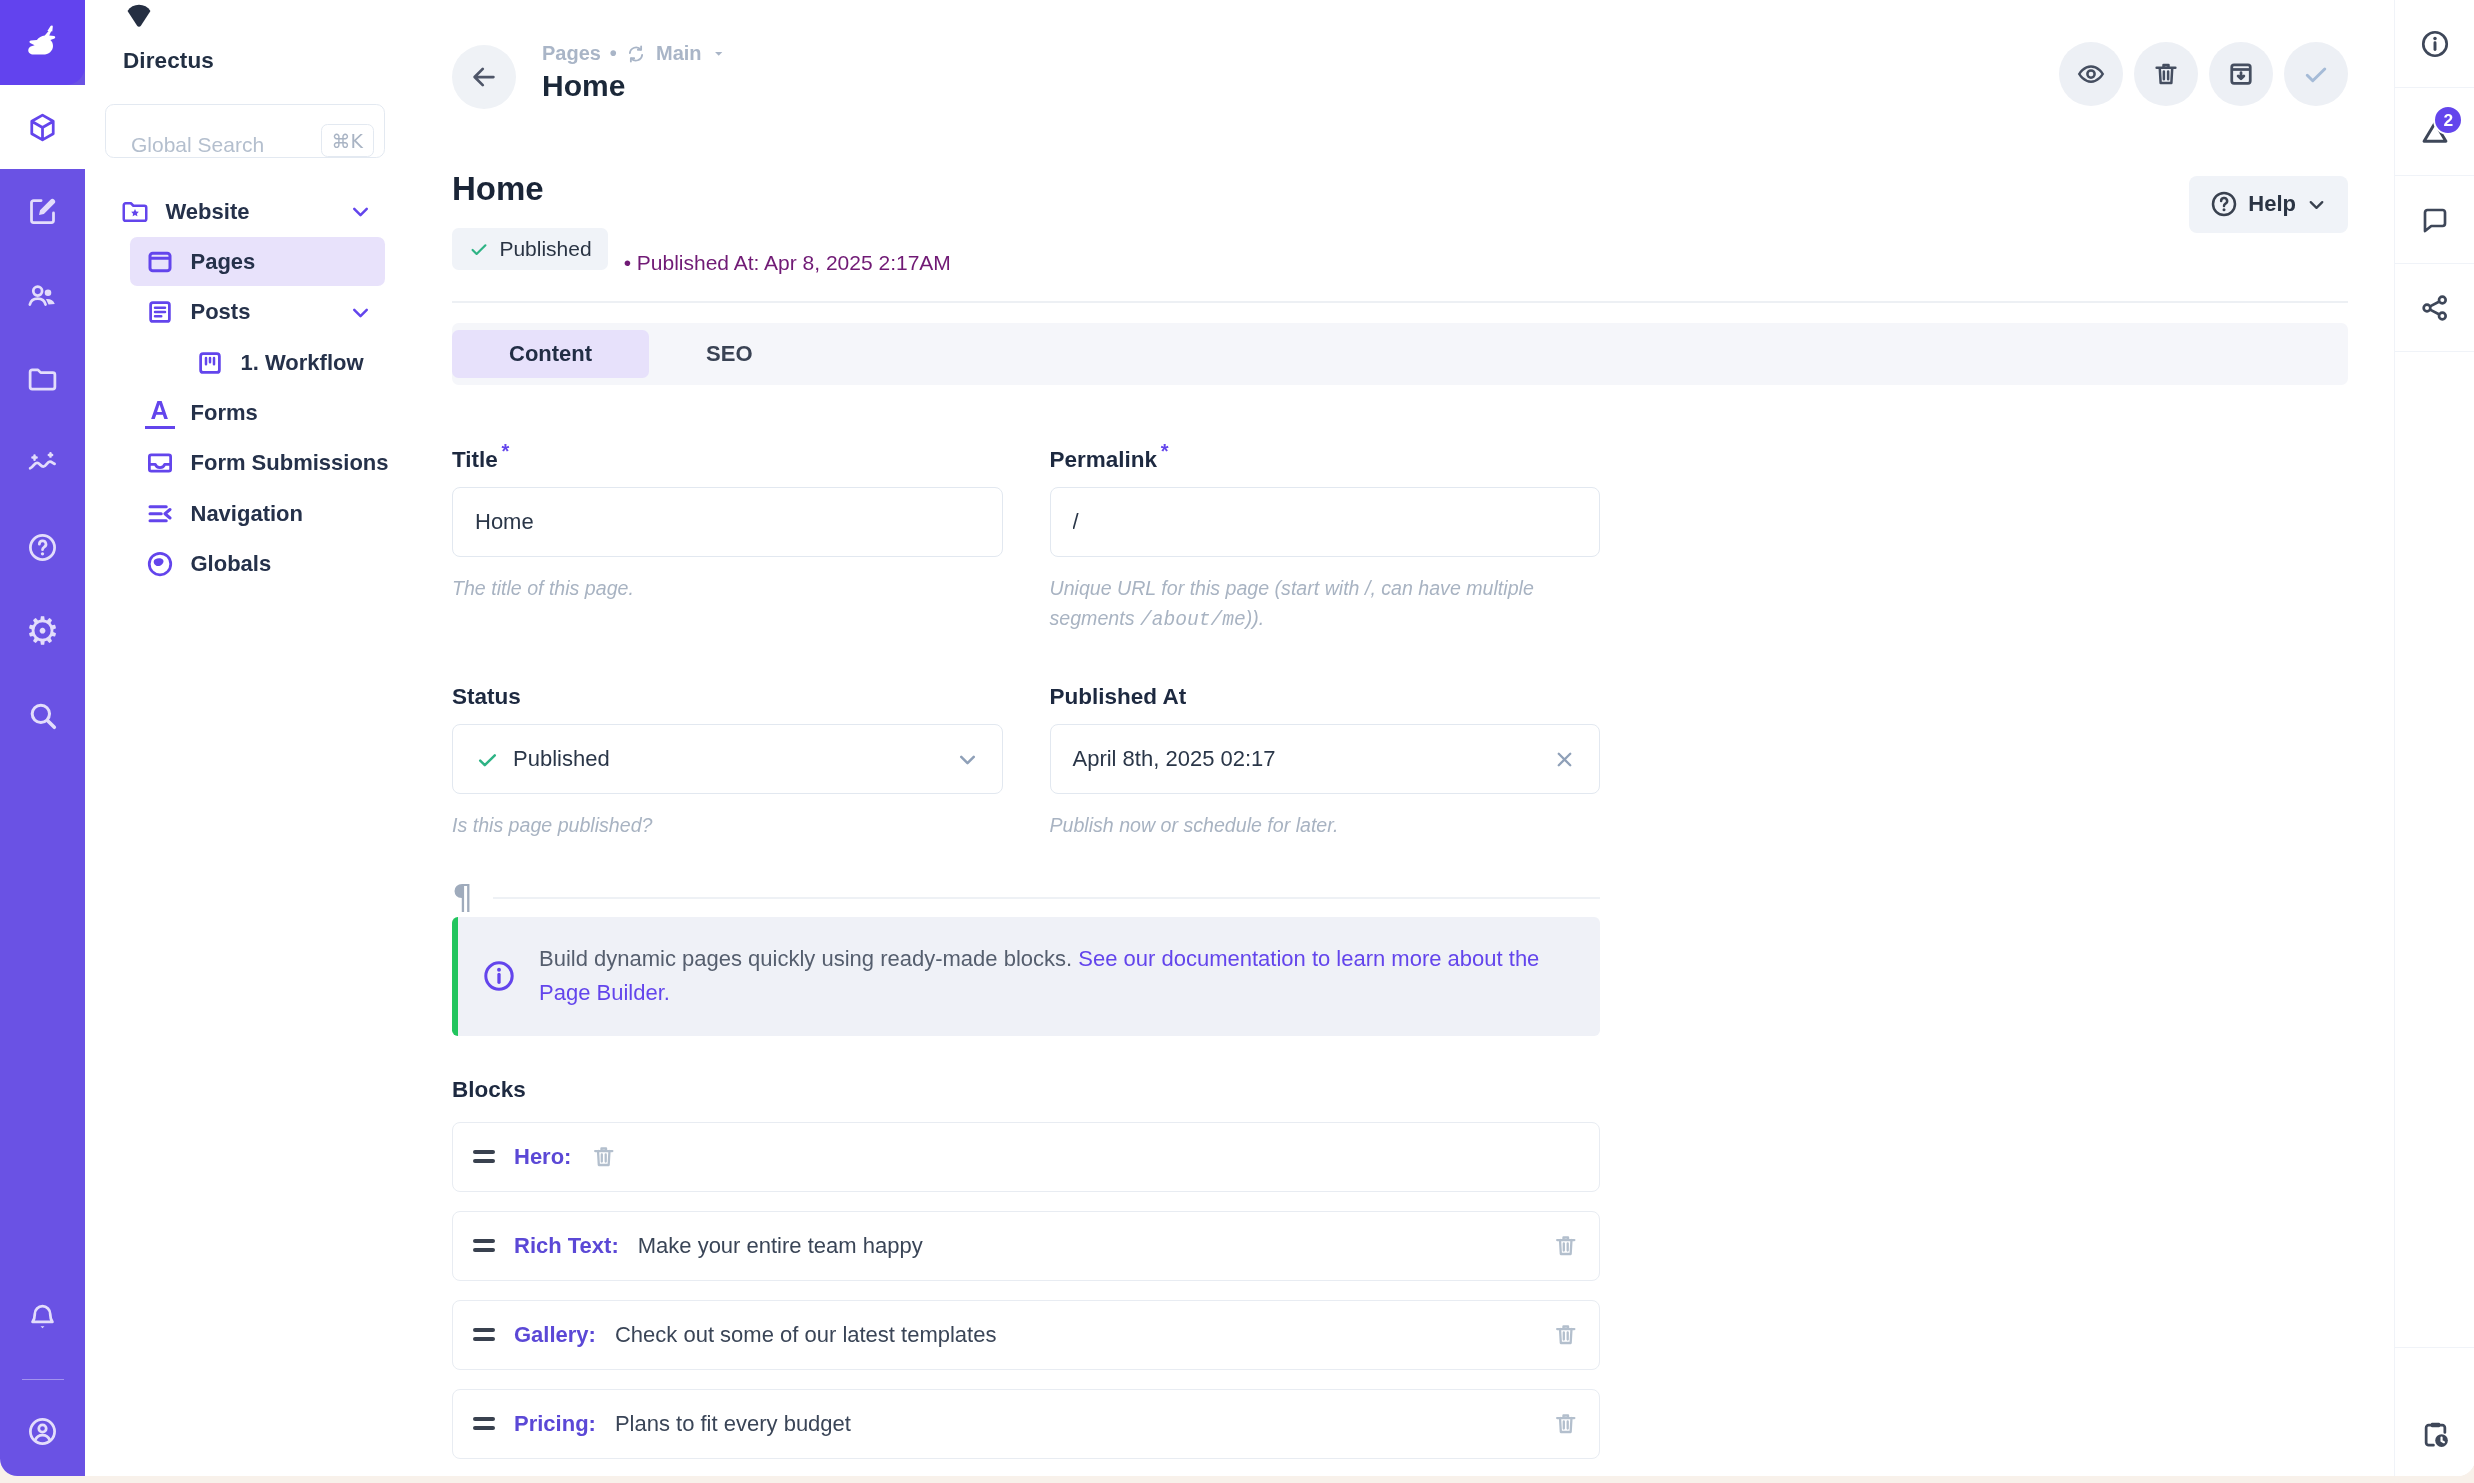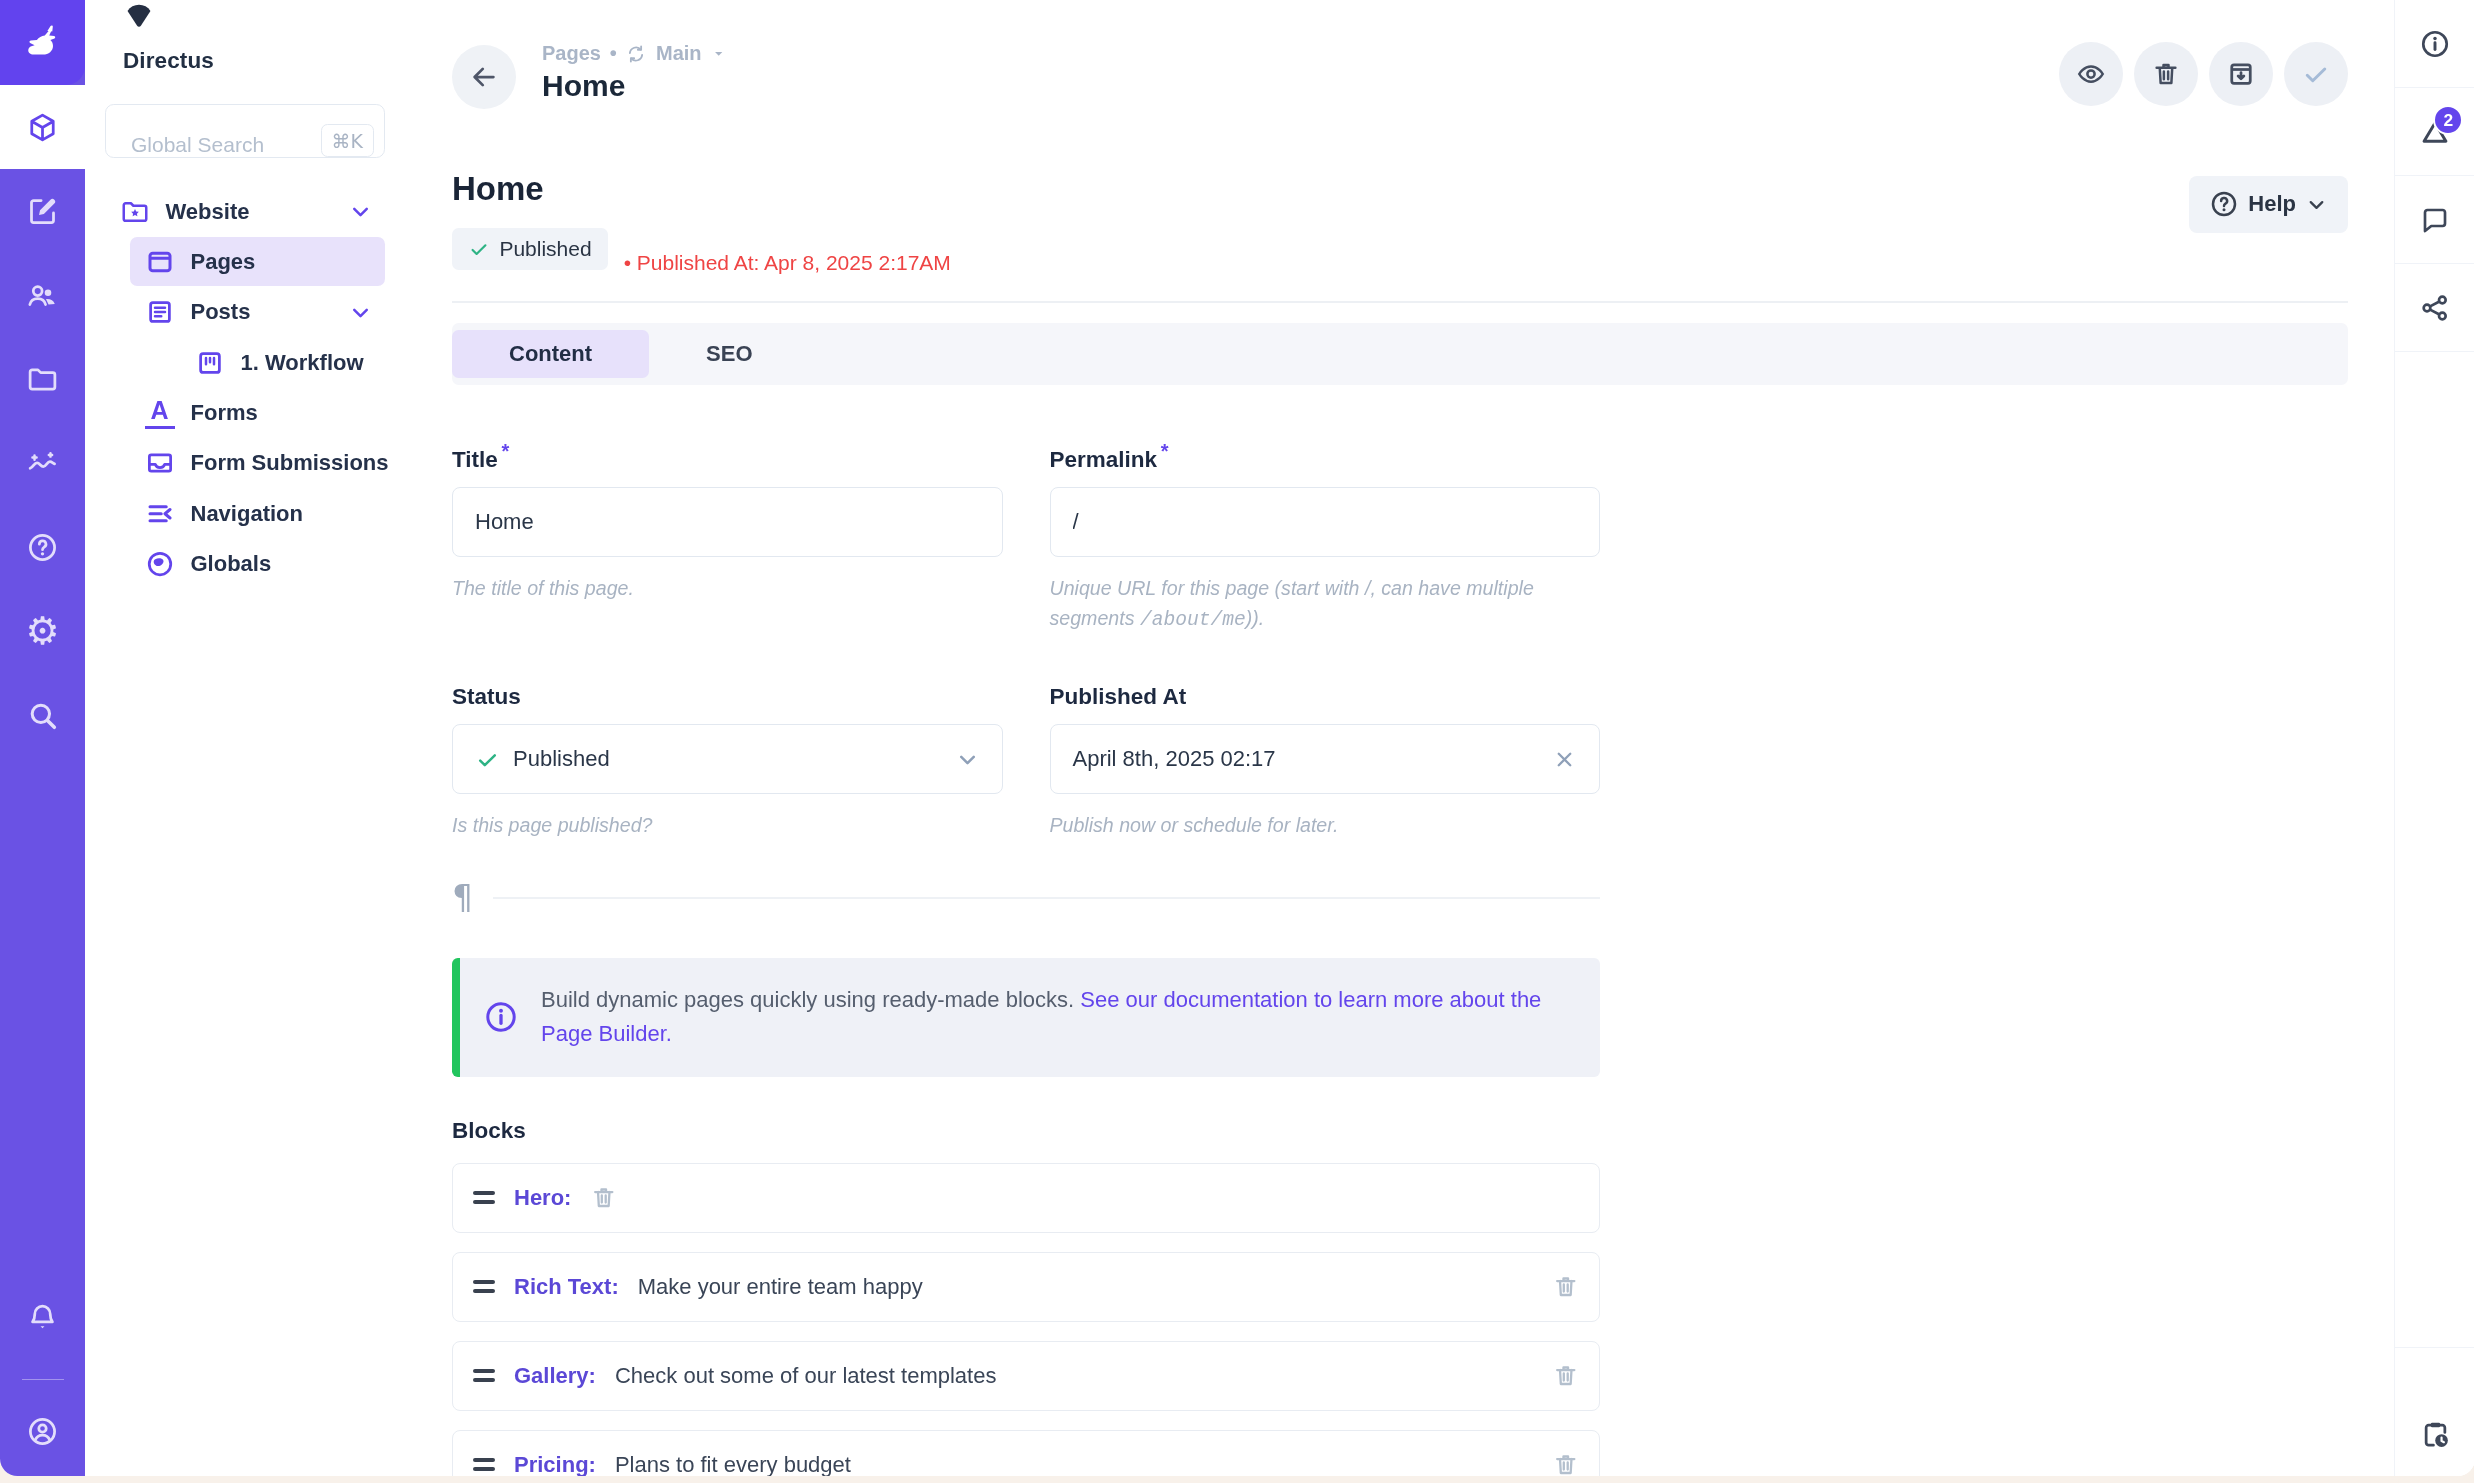--- a/index.html
+++ b/index.html
@@ -92,21 +92,21 @@
   .action-circle.muted { color: #A5BBD7; }
 
   .page-head { margin-top: 61px; display: flex; align-items: flex-start; justify-content: space-between; }
   .page-head h1 { font-size: 33px; font-weight: 700; color: #1A2537; }
   .meta-row { display: flex; align-items: center; margin-top: 14.5px; }
   .chip {
     height: 42px; background: #F0F3F8; border-radius: 6.5px; display: flex; align-items: center;
     gap: 9.4px; padding: 0 16px; font-size: 21px; color: #2A3444; font-weight: 500;
   }
   .chip svg { width: 22px; height: 22px; color: #2EB385; }
-  .meta-text { margin-left: 16px; font-size: 21px; color: #ef4444; margin-top: 29px; }
+  .meta-text { margin-left: 16px; font-size: 21px; color: #701a75; margin-top: 29px; }
   .help-btn {
     height: 57px; background: #F0F3F8; border-radius: 8px; display: flex; align-items: center;
     gap: 9px; padding: 0 20px; cursor: pointer; margin-top: 5.8px;
   }
   .help-btn svg.q { width: 30px; height: 30px; color: #39414F; }
   .help-btn .hlabel { font-size: 22px; font-weight: 700; color: #2A3444; }
   .help-btn svg.chev { width: 23px; height: 23px; color: #39414F; }
 
   .head-divider { height: 1.4px; background: #EDF0F4; margin-top: 26px; }
 
@@ -138,21 +138,21 @@
   .f-input svg.lead { width: 25px; height: 25px; color: #2EB385; flex: 0 0 auto; }
   .f-input svg.trail { width: 25px; height: 25px; color: #8FA0B8; flex: 0 0 auto; cursor: pointer; }
   .f-note { margin-top: 16px; font-size: 19.6px; font-style: italic; color: #A8B3C2; line-height: 1.55; max-width: 522px; }
   .f-note .mono { font-family: "Liberation Mono", "DejaVu Sans Mono", monospace; font-style: italic; }
 
   .pilcrow-row { margin-top: 38px; display: flex; align-items: center; width: 1148px; }
   .pilcrow { font-size: 33px; color: #9FABBC; font-family: "DejaVu Sans", sans-serif; }
   .pilcrow-row .line { flex: 1; height: 1.4px; background: #EEF1F5; margin-left: 20px; }
 
   .banner {
-    margin-top: 41px; width: 1148px; background: #EFF1F7; border-left: 8px solid #22c55e;
+    width: 1148px; background: #EFF1F7; border-left: 6px solid #22c55e;
     border-radius: 5.8px; display: flex; align-items: center; gap: 22px; padding: 25px 29px 25px 23px;
   }
   .banner svg { width: 36px; height: 36px; color: #6345EC; flex: 0 0 auto; }
   .banner .btext { font-size: 22px; color: #555E6E; line-height: 1.55; }
   .banner a { color: #6345EC; text-decoration: none; cursor: pointer; }
 
   .blocks-heading { margin-top: 41px; font-size: 22.5px; font-weight: 700; color: #1D2940; }
   .block-row {
     width: 1148px; height: 70px; border: 1.4px solid #E8ECF2; border-radius: 8px; background: #fff;
     display: flex; align-items: center; padding: 0 20px; gap: 19px; margin-top: 19px;

